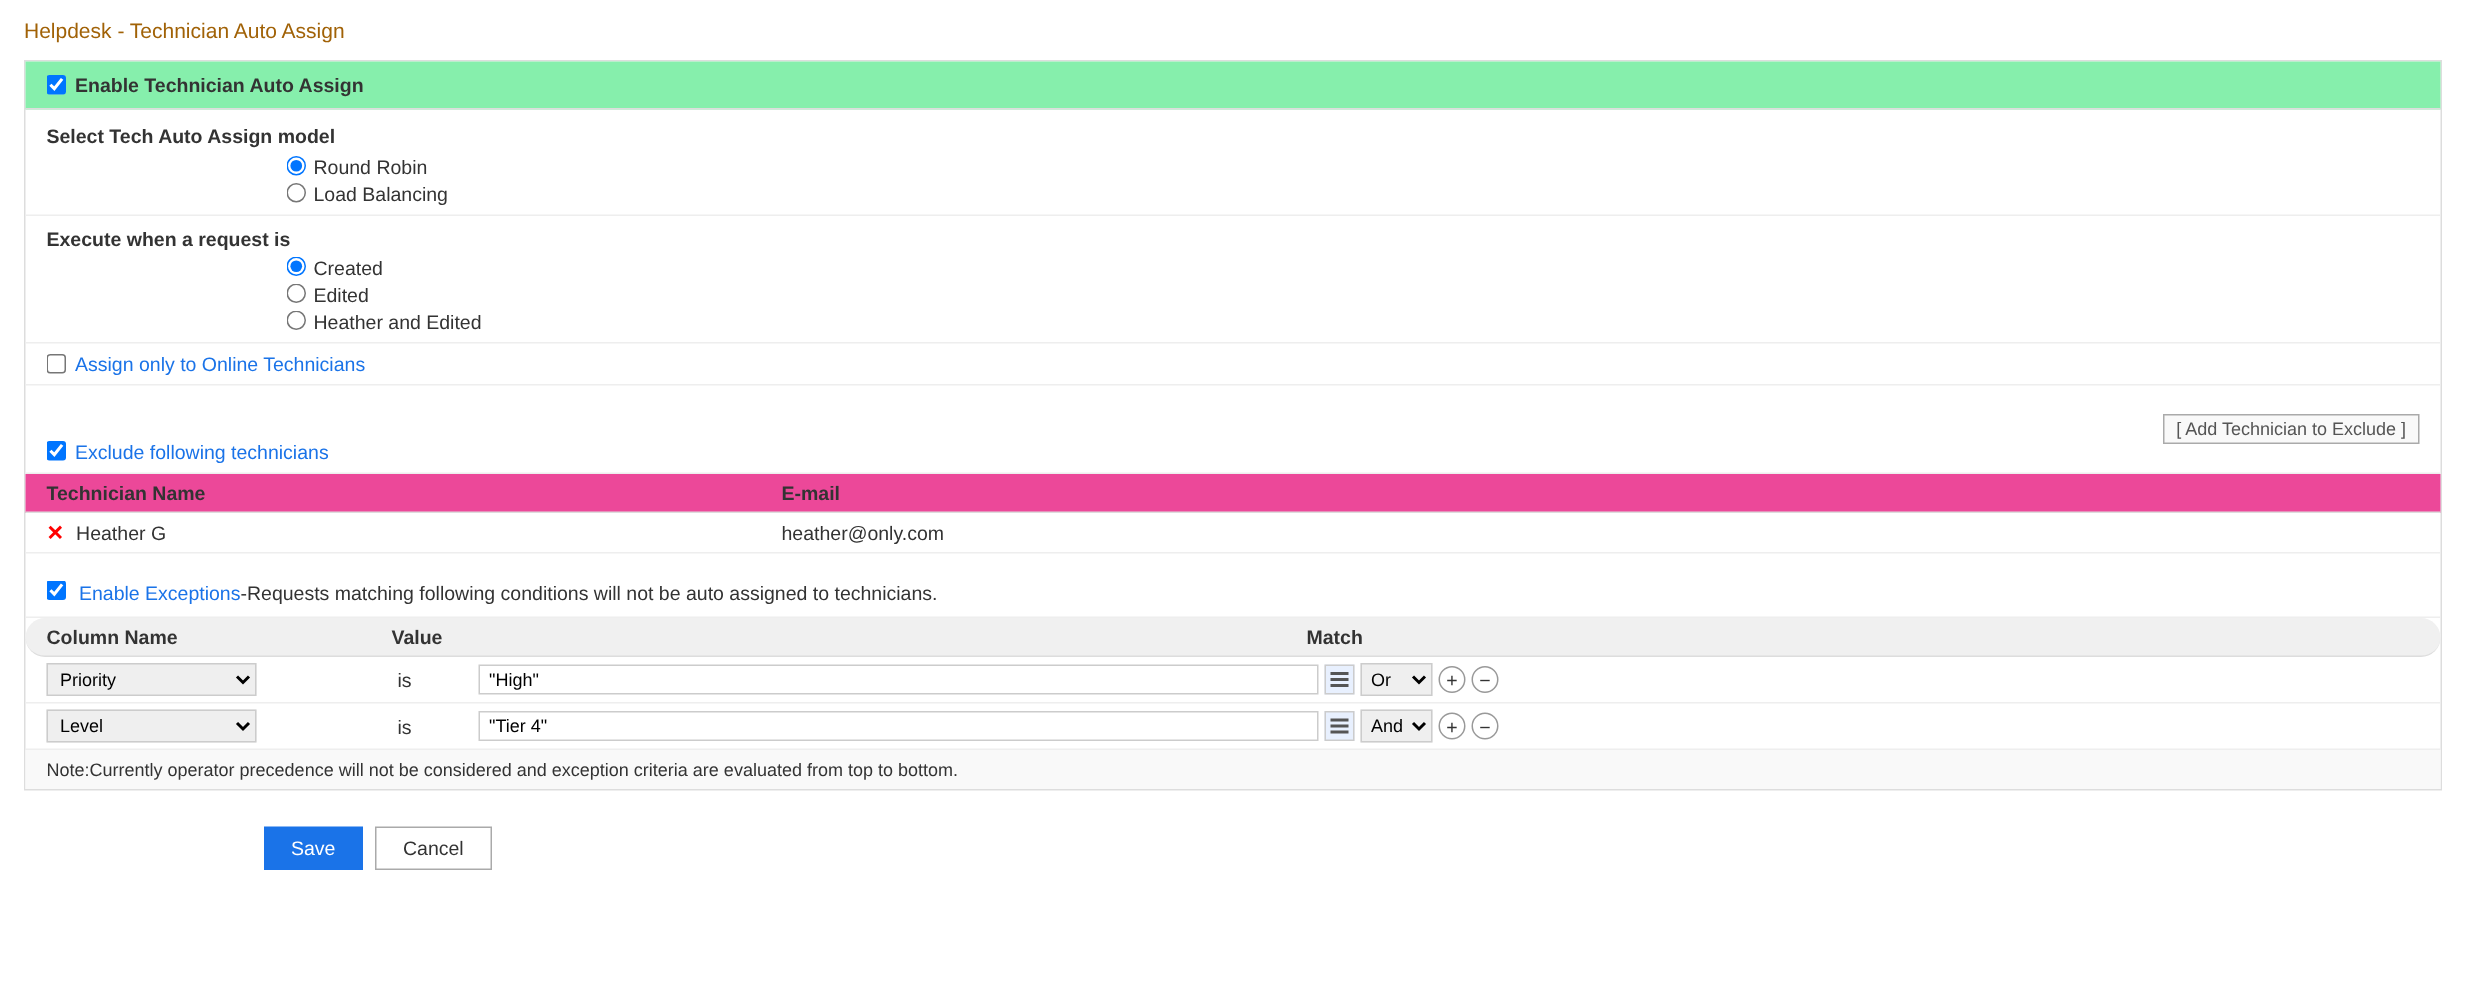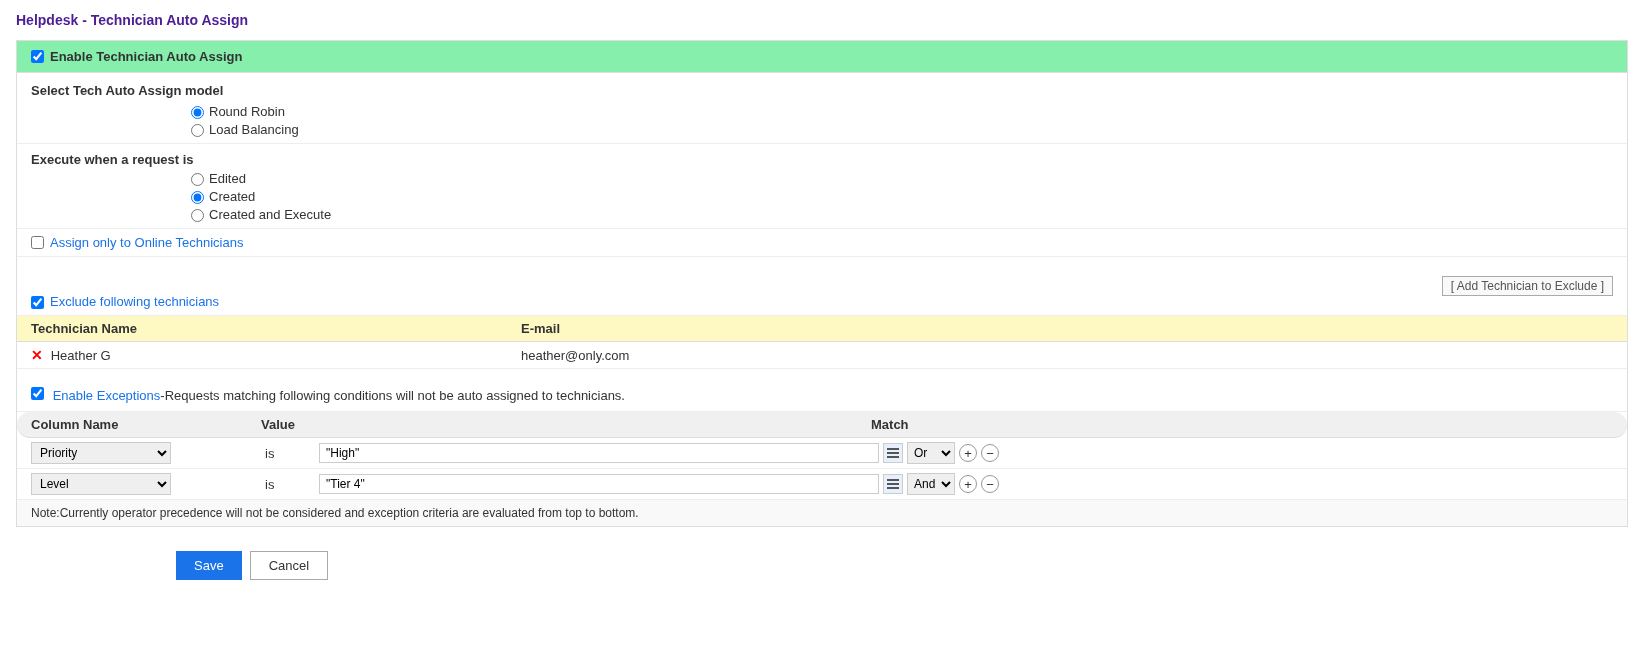--- a/index.html
+++ b/index.html
@@ -5,23 +5,23 @@
     * { box-sizing: border-box; margin: 0; padding: 0; }
     body {
       font-family: Arial, sans-serif;
       font-size: 13px;
       color: #333;
       background: #fff;
       padding: 12px 16px;
     }
     h1.page-title {
       font-size: 14px;
-      font-weight: bold;
+      font-weight: normal;
       margin-bottom: 12px;
-      color: #4c1d95;
+      color: #a16207;
     }
     .section {
       border: 1px solid #ddd;
       margin-bottom: 10px;
       background: #fff;
     }
     .checkbox-row {
       display: flex;
       align-items: center;
       gap: 6px;
@@ -42,21 +42,21 @@
       margin-bottom: 6px;
     }
     .radio-group {
       display: flex;
       flex-direction: column;
       gap: 3px;
       margin-left: 160px;
     }
     .radio-row {
       display: flex;
-      align-items: flex-end;
+      align-items: flex-start;
       gap: 5px;
     }
     .execute-section {
       padding: 8px 14px 6px;
       border-bottom: 1px solid #eee;
     }
     .execute-label {
       font-weight: bold;
       margin-bottom: 4px;
     }
@@ -90,21 +90,21 @@
       color: #555;
       font-size: 12px;
       border: 1px solid #aaa;
       padding: 2px 8px;
       background: #f9f9f9;
       cursor: pointer;
     }
     .table-header {
       display: grid;
       grid-template-columns: 490px 1fr;
-      background: #fef9c3;
+      background: #ec4899;
       border-bottom: 1px solid #ddd;
       padding: 5px 14px;
       font-weight: bold;
     }
     .table-row-data {
       display: grid;
       grid-template-columns: 490px 1fr;
       border-bottom: 1px solid #eee;
       padding: 5px 14px;
       align-items: center;
@@ -245,42 +245,42 @@
         <input type="radio" name="model" id="loadBalancing" style="">
         <label for="loadBalancing">Load Balancing</label>
       </div>
     </div>
   </div>
 
   <div class="execute-section">
     <div class="execute-label">Execute when a request is</div>
     <div class="radio-group">
       <div class="radio-row">
+        <input type="radio" name="execute" id="execCreated" checked="" style="">
+        <label for="execCreated">Created</label>
+      </div>
+      <div class="radio-row">
         <input type="radio" name="execute" id="execEdited" style="">
         <label for="execEdited">Edited</label>
       </div>
       <div class="radio-row">
-        <input type="radio" name="execute" id="execCreated" checked="" style="">
-        <label for="execCreated">Created</label>
-      </div>
-      <div class="radio-row">
         <input type="radio" name="execute" id="execCreatedEdited" style="">
-        <label for="execCreatedEdited">Created and Execute</label>
+        <label for="execCreatedEdited">Heather and Edited</label>
       </div>
     </div>
   </div>
 
 
   <div class="link-row">
     <input type="checkbox" id="assignOnline" style="">
     <a href="#" class="blue-link">Assign only to Online Technicians</a>
   </div>
 
   <div class="exclude-header-row">
-    <div style="display:flex;align-items:flex-end;gap:6px;margin-top:31px;">
+    <div style="display:flex;align-items:flex-start;gap:6px;margin-top:31px;">
       <input type="checkbox" id="excludeTech" checked="" style="">
       <a href="#" class="blue-link">Exclude following technicians</a>
     </div>
     <span class="add-link">[ Add Technician to Exclude ]</span>
   </div>
 
   <div class="table-header">
     <span>Technician Name</span>
     <span>E-mail</span>
   </div>

